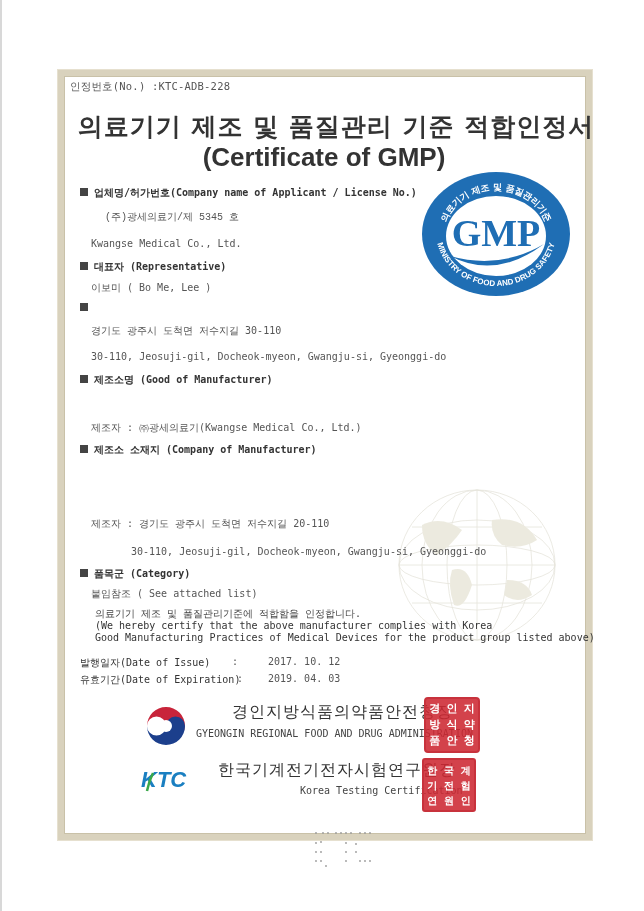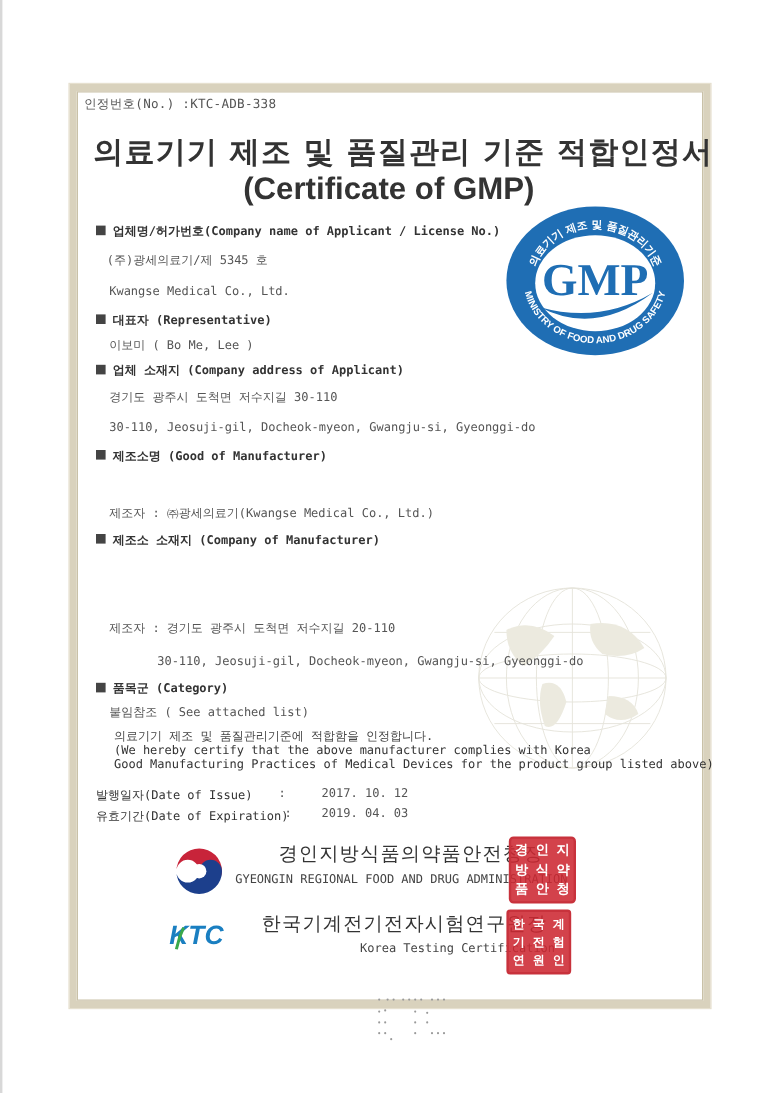--- a/index.html
+++ b/index.html
@@ -35,21 +35,21 @@
     .seal1 { left: 424px; top: 697px; width: 52px; height: 52px; grid-template-columns: repeat(3, 1fr); font-size: 11px; line-height: 16px; border-radius: 4px; }
     .seal2 { left: 422px; top: 758px; width: 50px; height: 50px; grid-template-columns: repeat(3, 1fr); font-size: 10px; line-height: 15px; border-radius: 3px; }
     .dots { left: 290px; top: 830px; width: 130px; height: 40px; }
   </style>
 </head>
 <body>
 
 <div class="page-edge"></div>
 <div class="frame"></div>
 
-<div class="abs cert-no">인정번호(No.) :KTC-ADB-338</div>
+<div class="abs cert-no">인정번호(No.) :KTC-ADB-228</div>
 <div class="abs title-ko">의료기기 제조 및 품질관리 기준 적합인정서</div>
 <div class="abs title-en">(Certificate of GMP)</div>
 
 <div class="abs gmp-logo">
   <svg width="152" height="128" viewBox="0 0 152 128">
     <defs>
       <path id="arcTop" d="M 24 66 A 52 46 0 0 1 128 66"></path>
       <path id="arcBot" d="M 16 62 A 60 54 0 0 0 136 62"></path>
     </defs>
     <ellipse cx="76" cy="64" rx="74" ry="62" fill="#1f6eb4"></ellipse>
@@ -81,27 +81,27 @@
     <g fill="#c9c4a4">
       <path d="M30 40 Q50 30 70 45 Q60 60 45 70 Q30 60 30 40 Z"></path>
       <path d="M60 85 Q75 80 80 100 Q72 125 62 120 Q55 100 60 85 Z"></path>
       <path d="M100 35 Q130 30 145 55 Q130 65 110 60 Q98 50 100 35 Z"></path>
       <path d="M115 95 Q135 95 140 110 Q125 120 112 110 Z"></path>
     </g>
   </svg>
 </div>
 
 <div class="abs sec-head" style="left:80px; top:186px;"><span class="sq"></span><span>업체명/허가번호(Company name of Applicant / License No.)</span></div>
-<div class="abs val" style="left:89px; top:210px;">(주)광세의료기/제 5345 호</div>
+<div class="abs val" style="left:105px; top:210px;font-family:Liberation Mono, monospace;">(주)광세의료기/제 5345 호</div>
 <div class="abs val" style="left:91px; top:238px;">Kwangse Medical Co., Ltd.</div>
 
 <div class="abs sec-head" style="left:80px; top:260px;"><span class="sq"></span><span>대표자 (Representative)</span></div>
 <div class="abs val" style="left:91px; top:281px;">이보미 ( Bo Me, Lee  )</div>
 
-<div class="abs sec-head" style="left:80px; top:302px;"><span class="sq"></span><span>업체 소재지 (Company address of Applicant)</span></div>
+<div class="abs sec-head" style="left:80px; top:302px;"><span class="sq"></span></div>
 <div class="abs val" style="left:91px; top:324px;">경기도 광주시 도척면 저수지길 30-110</div>
 <div class="abs val" style="left:91px; top:351px;">30-110, Jeosuji-gil, Docheok-myeon, Gwangju-si, Gyeonggi-do</div>
 
 <div class="abs sec-head" style="left:80px; top:373px;"><span class="sq"></span><span>제조소명 (Good of Manufacturer)</span></div>
 <div class="abs val" style="left:91px; top:421px;">제조자 : ㈜광세의료기(Kwangse Medical Co., Ltd.)</div>
 
 <div class="abs sec-head" style="left:80px; top:443px;"><span class="sq"></span><span>제조소 소재지 (Company of Manufacturer)</span></div>
 <div class="abs val" style="left:91px; top:517px;">제조자 : 경기도 광주시 도척면 저수지길 20-110</div>
 <div class="abs val" style="left:131px; top:546px;">30-110, Jeosuji-gil, Docheok-myeon, Gwangju-si, Gyeonggi-do</div>
 

